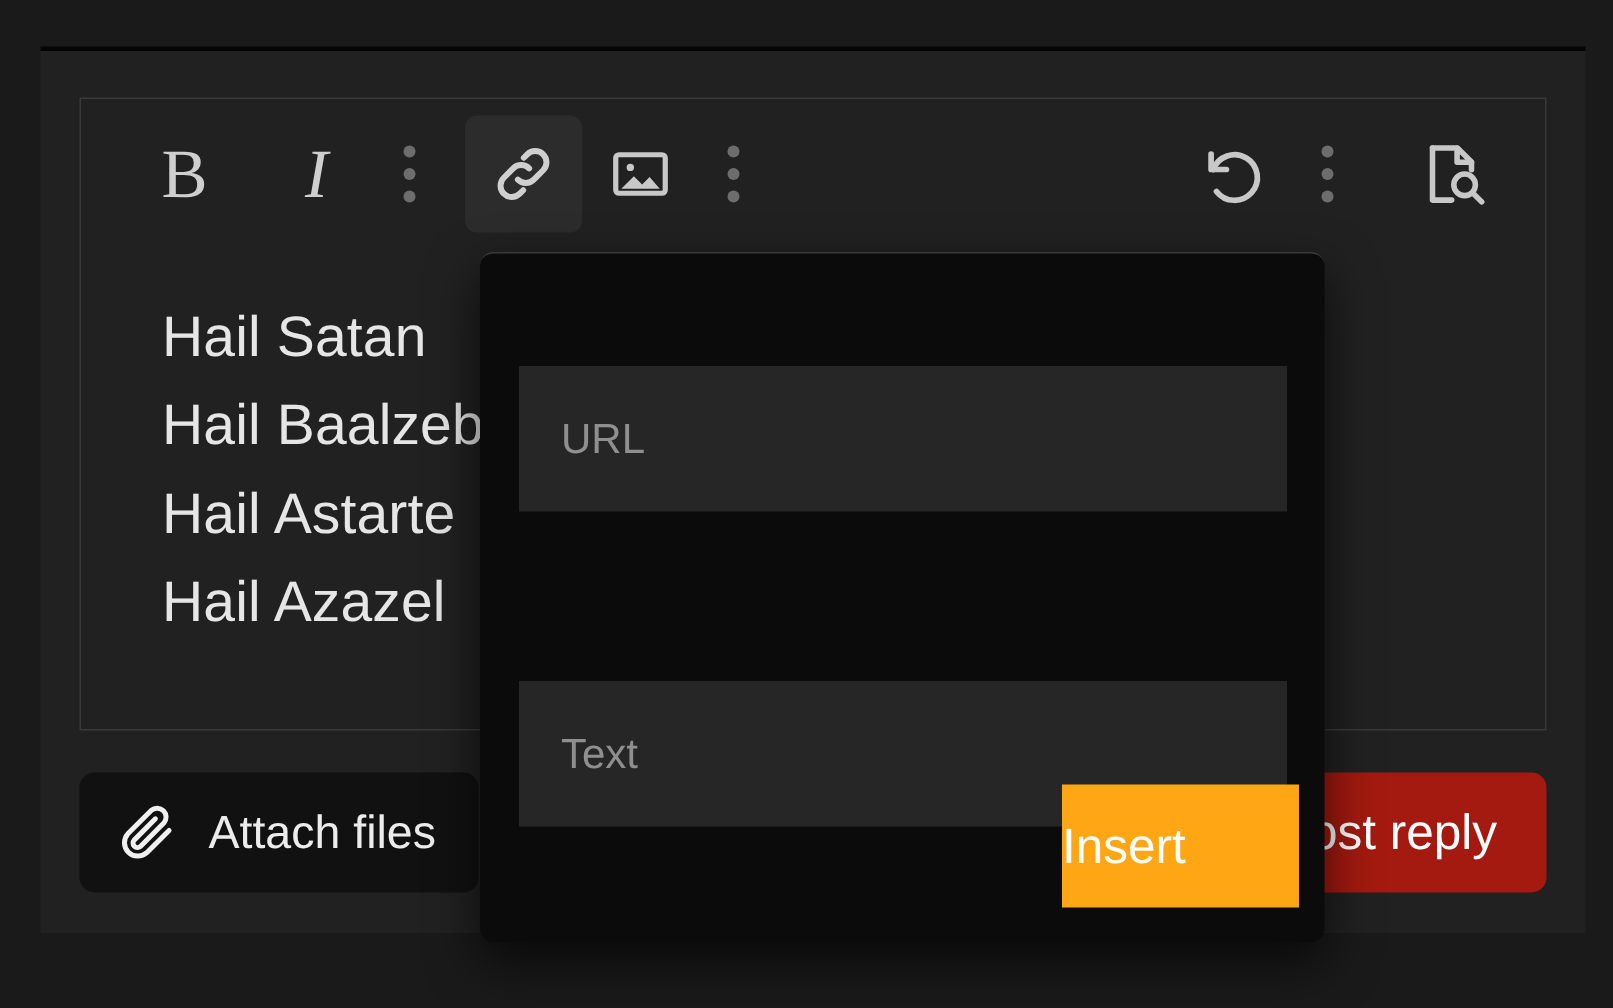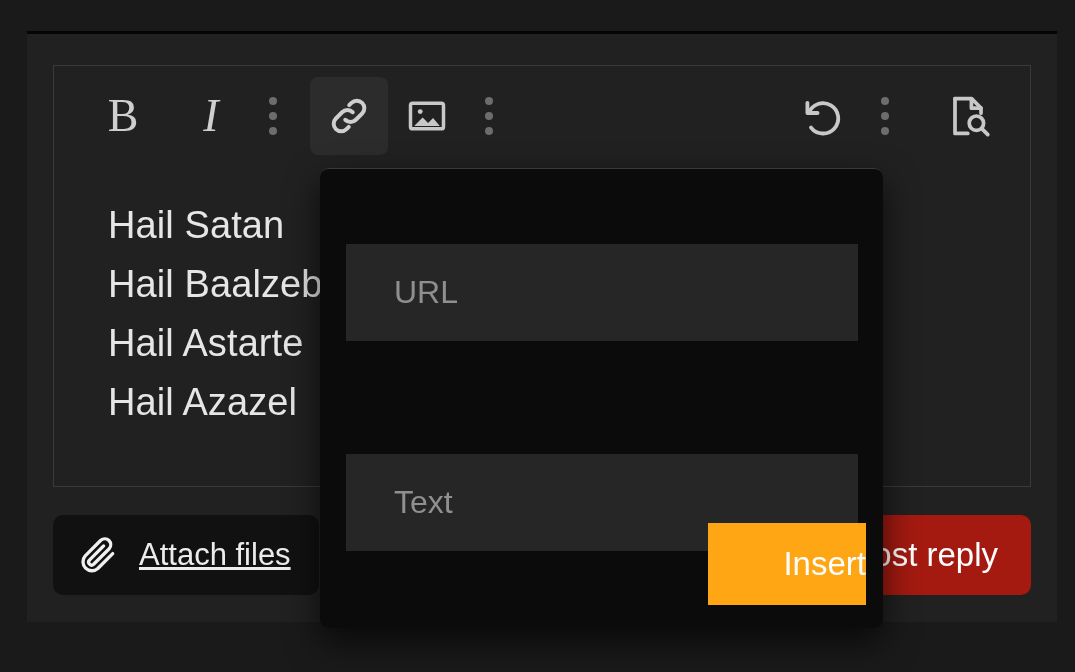--- a/index.html
+++ b/index.html
@@ -119,21 +119,21 @@
     display: flex;
     align-items: center;
     gap: 20px;
     padding: 0 28px 0 24px;
     background: #111111;
     border-radius: 10px;
     box-sizing: border-box;
     color: #ececec;
     font-size: 31px;
   }
-  .attach-btn .label { white-space: nowrap; text-decoration: underline; }
+  .attach-btn .label { white-space: nowrap; }
 
   .post-btn {
     position: absolute;
     right: 26px;
     top: 481px;
     width: 330px;
     height: 80px;
     background: #a41a10;
     border-radius: 10px;
     display: flex;
@@ -161,40 +161,40 @@
     overflow: hidden;
   }
   .dlg-field {
     position: absolute;
     left: 26px;
     width: 512px;
     height: 97px;
     background: #262626;
     display: flex;
     align-items: center;
-    padding-left: 48px;
+    padding-left: 28px;
     box-sizing: border-box;
     color: #8f8f8f;
-    font-size: 32px;
+    font-size: 28px;
   }
   .dlg-field.url  { top: 75px; }
   .dlg-field.text { top: 237px; margin-top: 48px; }
 
   .insert-btn {
     position: absolute;
     left: 388px;
     top: 354px;
     width: 158px;
     height: 82px;
     background: #ffa615;
     color: #fdfdfd;
     font-size: 33px;
     display: flex;
     align-items: center;
-    justify-content: flex-end;
+    justify-content: flex-start;
     box-sizing: border-box;
   }
 
   svg { display: block; }
 </style>
 </head>
 <body>
 
 <div id="root">
 

